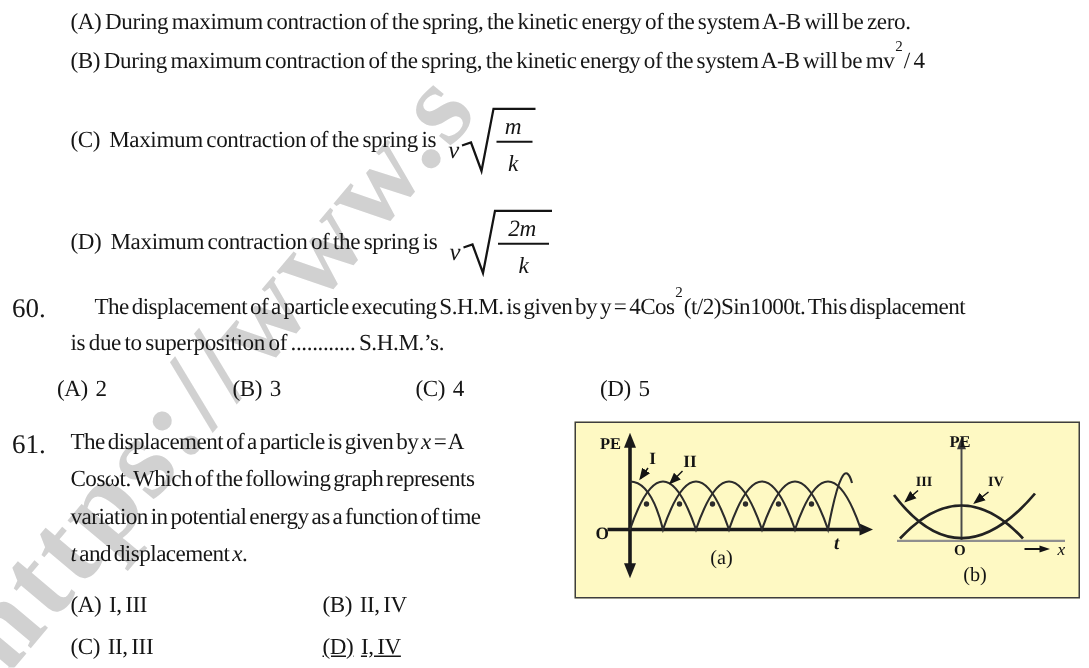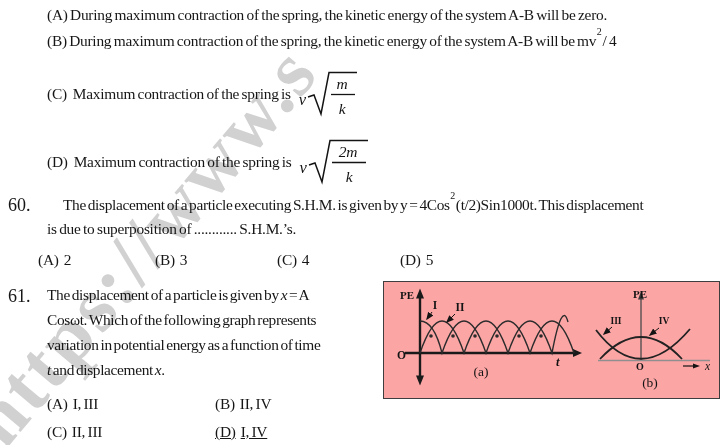--- a/index.html
+++ b/index.html
@@ -23,21 +23,21 @@
   .t { font-size:15.4px; letter-spacing:-0.25px; word-spacing:-1.2px; }
   .tight { letter-spacing:-0.35px; word-spacing:-1.6px; }
   .qnum { font-size:18px; }
   sup.s2 { font-size:10px; position:relative; top:-5.5px; margin:0 1px 0 0.5px; }
   .optline { display:flex; align-items:center; }
   .optline .lbl { margin-right:6px; }
   .math { display:inline-flex; align-items:center; margin-left:6px; }
   .math .var { font-style:italic; font-size:16.5px; margin:12px 1px 0 2px; }
   .figbox {
     position:absolute; left:383px; top:281px; width:337px; height:118px;
-    border:1.6px solid #3e3e3e; background:#fca5a5; z-index:1;
+    border:1.6px solid #3e3e3e; background:#fef9c3; z-index:1;
   }
   .gt { font-family:"Liberation Serif", serif; fill:#141414; }
   .opt-val { margin-left:5px; }
 </style>
 </head>
 <body>
 
 <div class="wm">https://www.s</div>
 
 <div class="abs t" style="left:47px; top:6px;"><span>(A)</span> <span>During maximum contraction of the spring, the kinetic energy of the system A-B will be zero.</span></div>

